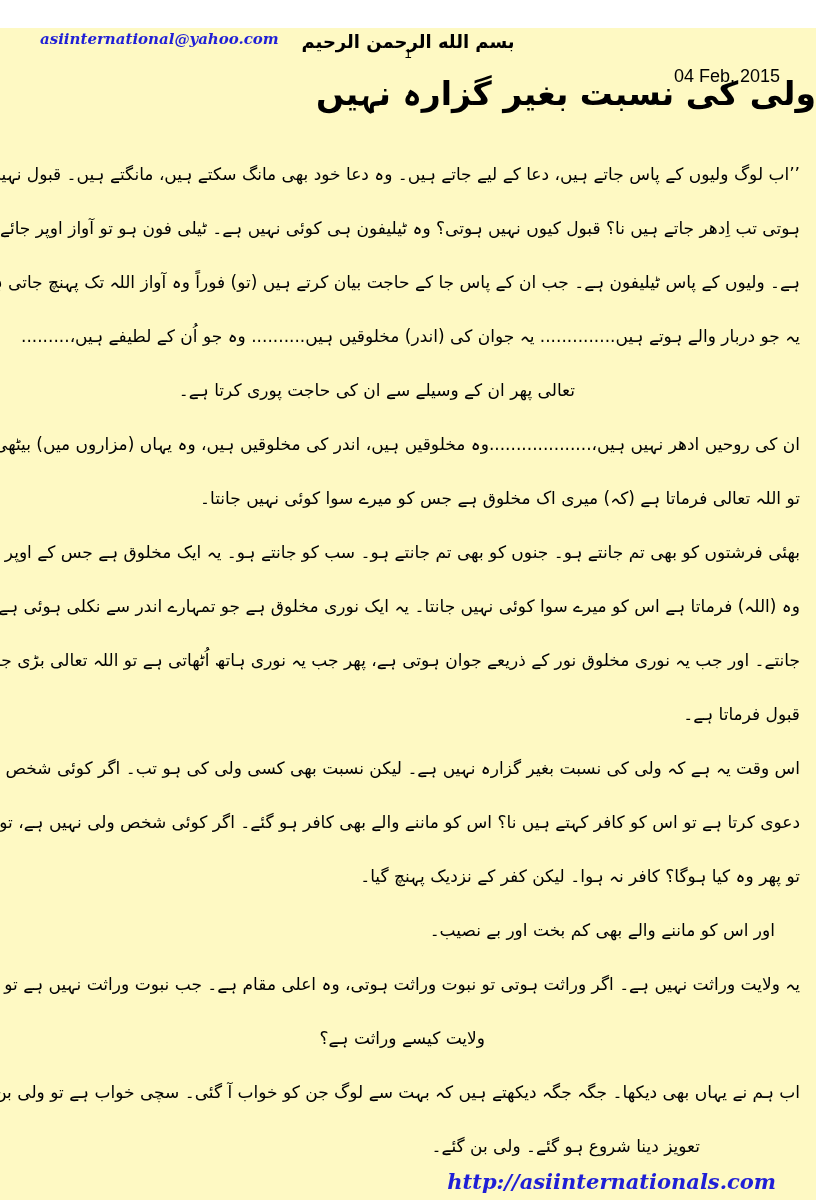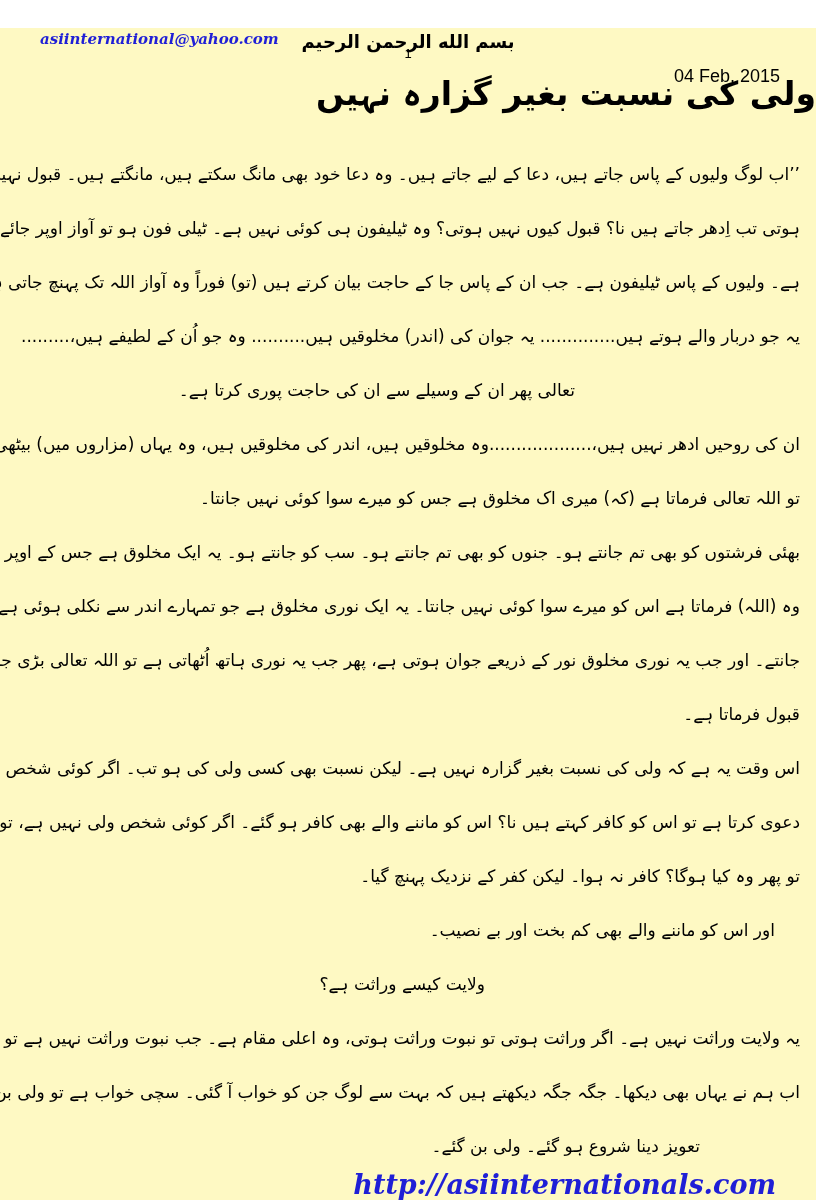--- a/index.html
+++ b/index.html
@@ -22,21 +22,21 @@
   .full{text-align:justify;text-align-last:justify;}
   .part{text-align:right;}
   .mr25{margin-right:25px;}
   .mr100{margin-right:100px;}
   .mr225{margin-right:225px;}
   .mr315{margin-right:315px;}
   
   .ft-left{position:absolute;left:45px;top:1150px;font-size:15px;white-space:nowrap;}
   .ft-sep{display:inline-block;margin:0 14px;color:#1f1fd6;font-weight:bold;font-style:italic;
           font-family:"DejaVu Serif",serif;}
-  .ft-url{position:absolute;right:40px;top:1141px;font-size:27px;font-style:italic;}
+  .ft-url{position:absolute;right:40px;top:1141px;font-size:21px;font-style:italic;}
 </style>
 </head>
 <body>
 
 <div class="page">
 
   <a class="hdr-email link">asiinternational@yahoo.com</a>
 
   <div class="bismillah">بسم الله الرحمن الرحيم</div>
 
@@ -55,22 +55,22 @@
     <div class="line full">ان کی روحیں ادھر نہیں ہیں،...................وہ مخلوقیں ہیں، اندر کی مخلوقیں ہیں، وہ یہاں (مزاروں میں) بیٹھی ہوئی ہیں۔</div>
     <div class="line part">تو اللہ تعالی فرماتا ہے (کہ) میری اک مخلوق ہے جس کو میرے سوا کوئی نہیں جانتا۔</div>
     <div class="line full">بھئی فرشتوں کو بھی تم جانتے ہو۔ جنوں کو بھی تم جانتے ہو۔ سب کو جانتے ہو۔ یہ ایک مخلوق ہے جس کے اوپر اعتراض ہے لوگوں کو۔</div>
     <div class="line full">وہ (اللہ) فرماتا ہے اس کو میرے سوا کوئی نہیں جانتا۔ یہ ایک نوری مخلوق ہے جو تمہارے اندر سے نکلی ہوئی ہے۔ اور تم بھی اس کو نہیں</div>
     <div class="line full">جانتے۔ اور جب یہ نوری مخلوق نور کے ذریعے جوان ہوتی ہے، پھر جب یہ نوری ہاتھ اُٹھاتی ہے تو اللہ تعالی بڑی جلدی اس کی دعا</div>
     <div class="line part">قبول فرماتا ہے۔</div>
     <div class="line full">اس وقت یہ ہے کہ ولی کی نسبت بغیر گزارہ نہیں ہے۔ لیکن نسبت بھی کسی ولی کی ہو تب۔ اگر کوئی شخص نبی نہیں ہے تو نبوت کا</div>
     <div class="line full">دعوی کرتا ہے تو اس کو کافر کہتے ہیں نا؟ اس کو ماننے والے بھی کافر ہو گئے۔ اگر کوئی شخص ولی نہیں ہے، تو ولایت کا دعوی کرتا ہے</div>
     <div class="line part">تو پھر وہ کیا ہوگا؟ کافر نہ ہوا۔ لیکن کفر کے نزدیک پہنچ گیا۔</div>
     <div class="line part mr25">اور اس کو ماننے والے بھی کم بخت اور بے نصیب۔</div>
+    <div class="line full">یہ ولایت وراثت نہیں ہے۔ اگر وراثت ہوتی تو نبوت وراثت ہوتی، وہ اعلی مقام ہے۔ جب نبوت وراثت نہیں ہے تو</div>
     <div class="line part mr315">ولایت کیسے وراثت ہے؟</div>
-    <div class="line full">یہ ولایت وراثت نہیں ہے۔ اگر وراثت ہوتی تو نبوت وراثت ہوتی، وہ اعلی مقام ہے۔ جب نبوت وراثت نہیں ہے تو</div>
     <div class="line full">اب ہم نے یہاں بھی دیکھا۔ جگہ جگہ دیکھتے ہیں کہ بہت سے لوگ جن کو خواب آ گئی۔ سچی خواب ہے تو ولی بن گئے۔</div>
     <div class="line part mr100">تعویز دینا شروع ہو گئے۔ ولی بن گئے۔</div>
   </div>
 
 
   <a class="ft-url link">http://asiinternationals.com</a>
 
 </div>
 
 </body></html>

